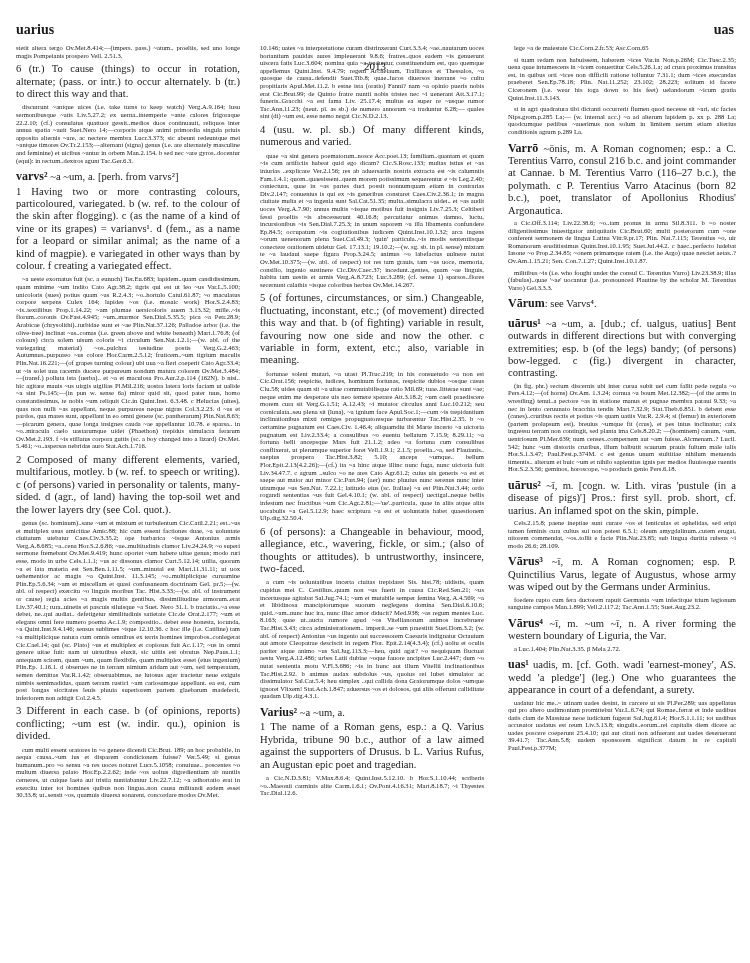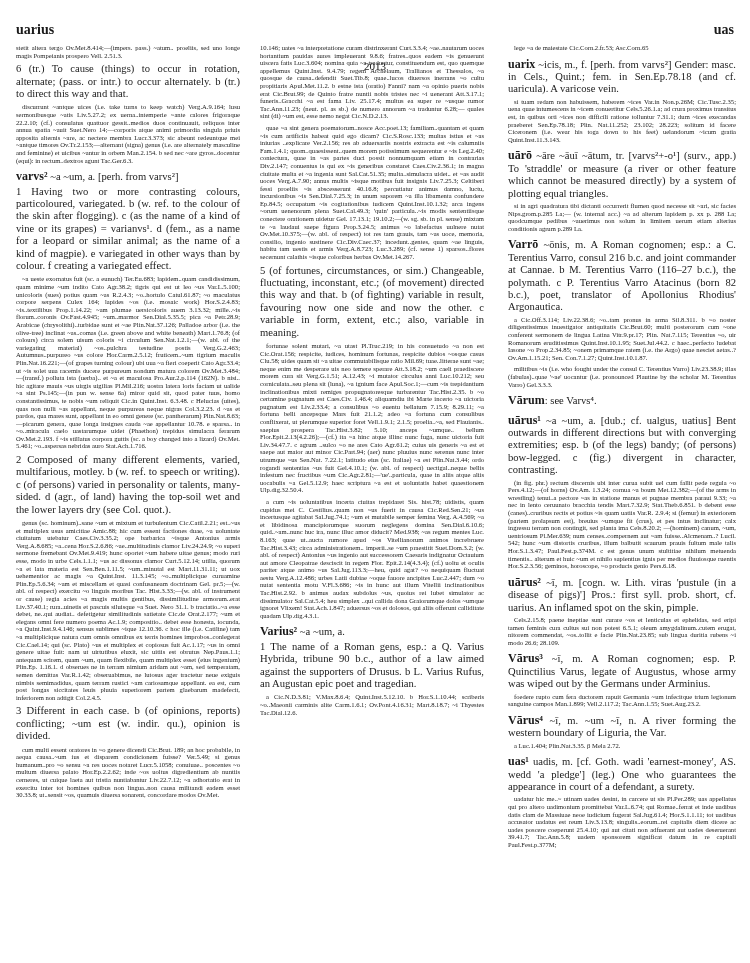--- a/index.html
+++ b/index.html
@@ -39,42 +39,38 @@
     <p class="def">1 Having two or more contrasting colours, particoloured, variegated.  b (w. ref. to the colour of the skin after flogging).  c (as the name of a kind of vine or its grapes) = varianvs¹.  d (fem., as a name for a leopard or similar animal; as the name of a kind of magpie).  e variegated in other ways than by colour.  f creating a variegated effect.</p>
     <p class="q indent">~a ueste exornatus fuit (sc. a eunuch) Ter.Eu.683; lapidem..quam candidissimum, quam minime ~um indito Cato Agr.38.2; tigris qui est ut leo ~us Var.L.5.100; unicoloris (sues) potius quam ~as R.2.4.3; ~o..hortulo Catul.61.87; ~o maculatus corpore serpens Culex 164; lapides ~os (i.e. mosaic work) Hor.S.2.4.83; ~is..textilibus Prop.1.14.22; ~am plumae uersicoloris auem 3.13.32; mille..~is florum..coronis Ov.Fast.4.945; ~um..marmor Sen.Dial.5.35.5; pica ~a Petr.28.9; Arabicae (chrysolithi)..turbidae sunt et ~ae Plin.Nat.37.126; Palladoe arbor (i.e. the olive-tree) inclinat ~as..comas (i.e. green above and white beneath) Mart.1.76.8; (of colours) circa solem uisum coloris ~i circulum Sen.Nat.1.2.1;—(w. abl. of the variegating material) ~os..pulchra testudine postis Verg.G.2.463; Autumnus..purpureo ~us colore Hor.Carm.2.5.12; fruticem..~um tigrium maculis Plin.Nat.16.221;—(of grapes turning colour) ubi uua ~a fieri coeperit Cato Agr.33.4; ut ~is solet uua racemis ducere purpureum nondum matura colorem Ov.Met.3.484; —(transf.) polluta ista (uerba).. et ~a et maculosa Pro.Aur.2.p.114 (162N).  b nisi.. hic agitare mauis ~us uirgis uigilias Pl.Mil.216; uostra latera loris faciam ut ualide ~a sint Ps.145;—(in pun w. sense 6a) miror quid sit, quod pater tuus, homo constantissimus, te nobis ~um reliquit Cic.in Quint.Inst. 6.3.48.  c Helucias (uites), quas non nulli ~as appellant, neque purpureas neque nigras Col.3.2.23.  d ~as et pardos, qua mares sunt, appellant in eo omni genere (sc. pantherarum) Plin.Nat.8.63;—picarum genera, quae longa insignes cauda ~ae appellantur 10.78.  e sparsa.. in ~o..miracula caelo uastarumque uidet (Phaethon) trepidus simulacra ferarum Ov.Met.2.193.  f ~is stillatus corpora guttis (sc. a boy changed into a lizard) Ov.Met. 5.461; ~o..aspersas nebridas auro Stat.Ach.1.716.</p>
     <p class="def">2 Composed of many different elements, varied, multifarious, motley.  b (w. ref. to speech or writing).  c (of persons) varied in personality or talents, many-sided.  d (agr., of land) having the top-soil wet and the lower layers dry (see Col. quot.).</p>
     <p class="q indent">genus (sc. hominum)..sane ~um et mixtum et turbulentum Cic.Catil.2.21; est..~us et multiplex usus amicitiae Amic.88; hic cum essent factiones duae, ~a uoluntate ciuitatum utebatur Caes.Civ.3.35.2; ope barbarica ~isque Antonius armis Verg.A.8.685; ~a..cena Hor.S.2.6.86; ~ae..multitudinis clamor Liv.24.24.9; ~o superi sermone fremebant Ov.Met.9.419; hunc oportet ~um habere uitae genus; modo ruri esse, modo in urbe Cels.1.1.1; ~us ac dissonus clamor Curt.5.12.14; utilia, quorum ~a et lata materia est Sen.Ben.1.11.5; ~um..minutal est Mart.11.31.11; ut uox uehementior ac magis ~a Quint.Inst. 11.3.145; ~o..multiplicique curuamine Plin.Ep.5.6.34; ~am et miscellam et quasi confusaneam doctrinam Gel. pr.5;—(w. abl. of respect) exercitu ~o linguis moribus Tac. Hist.3.33;—(w. abl. of instrument or cause) regia acies ~a magis multis gentibus, dissimilitudine armorum..erat Liv.37.40.1; rura..uinetis et pascuis siluisque ~a Suet. Nero 31.1.  b tractatio..~a esse debet, ne..qui audiat.. defetigetur similitudinis satietate Cic.de Orat.2.177; ~um et elegans omni fere numero poema Ac.1.9; compositio.. debet esse honesta, iocunda, ~a Quint.Inst.9.4.146; sensus sublimes ~ique 12.10.36.  c hoc ille (i.e. Catiline) tam ~a multiplicique natura cum omnis omnibus ex terris homines improbos..conlegerat Cic.Cael.14; qui (sc. Plato) ~us et multiplex et copiosus fuit Ac.1.17; ~us in omni genere uitae fuit: nam ut uirtutibus eluxit, sic uitiis est obrutus Nep.Paus.1.1; antequam scirem, quam ~um, quam flexibile, quam multiplex esset (eius ingenium) Plin.Ep. 1.16.1.  d obserues ne in terram nimium aridam aut ~am, sed temperatam, semen demittas Var.R.1.42; obseruabimus, ne lutosus ager tractetur neue exiguis nimbis semimadidus, quam terram rustici ~am cariosamque appellant. ea est, cum post longas siccitates leuis pluuia superiorem partem glaebarum madefecit, inferiorem non adtigit Col.2.4.5.</p>
     <p class="def">3 Different in each case.  b (of opinions, reports) conflicting; ~um est (w. indir. qu.), opinion is divided.</p>
     <p class="q indent">cum multi essent oratores in ~o genere dicendi Cic.Brut. 189; an hoc probabile, in aequa causa..~um ius et disparem condicionem fuisse? Ver.5.49; si genus humanum..pro ~o sensu ~a res uoces notaret Lucr.5.1058; conuiuae.. poscentes ~o multum diuersa palato Hor.Ep.2.2.62; inde ~os uoltus digredientium ab nuntiis cerneres, ut cuique laeta aut tristia nuntiabantur Liv.22.7.12; ~a adhortatio erat in exercitu inter tot homines quibus non lingua..non causa militandi eadem esset 30.33.8; ut..sensit ~os, quamuis diuersa sonarent, concordare modos Ov.Met.</p>
   </div>
 
   <div class="col col2">
     <p class="q">10.146; uates ~a interpretatione curam distrinxerant Curt.3.3.4; ~ae..nautarum uoces hortantium pauidas aures impleuerant 9.8.6; fratres..quos eadem ~is genuerunt uiscera fatis Luc.3.604; nomina quia ~a traduntur, constituendum est, quo quemque appellemus Quint.Inst. 9.4.79; regem Archelaum, Trallianos et Thessalos, ~a quosque de causa..defendit Suet.Tib.8; quae..lucos diuersos inerrans ~o cultu propitiaris Apul.Met.11.2.  b estne ista (oratio) Fanni? nam ~a opinio pueris nobis erat Cic.Brut.99; de Quinto fratre nuntii nobis tristes nec ~i uenerant Att.3.17.1; funeris..Gracchi ~a est fama Liv. 25.17.4; multus ea super re ~usque rumor Tac.Ann.11.23; (neut. pl. as sb.) de numero annorum ~a traduntur 6.28;— quales sint (di) ~um est, esse nemo negat Cic.N.D.2.13.</p>
+    <p class="def">4 (usu. w. pl. sb.) Of many different kinds, numerous and varied.</p>
     <p class="q indent">quae ~a sint genera poematorum..nosce Acc.poet.13; familiam..quantam et quam ~is cum artificiis habeat quid ego dicam? Cic.S.Rosc.133; multas istius et ~as iniurias ..explicare Ver.2.156; res ab aduersariis nostris extracta est ~is calumniis Fam.1.4.1; quom..quaesissent..quem morem potissimum sequerentur e ~is Leg.2.40; coniectura, quae in ~as partes duci possit nonnumquam etiam in contrarias Div.2.147; conuentus is qui ex ~is generibus constaret Caes.Civ.2.36.1; in magna ciuitate multa et ~a ingenia sunt Sal.Cat.51.35; multa..simulacra uidet.. et ~as audit uoces Verg.A.7.90; annus multis ~isque motibus fuit insignis Liv.7.25.3; Celtiberi fessi proeliis ~is abscesserunt 40.16.8; percutiatur animus damno, luctu, incursionibus ~is Sen.Dial.7.25.3; in unum saporem ~a illa libamenta confundere Ep.84.5; occupatum ~is cogitationibus iudicem Quint.Inst.10.1.32; arca ingens ~orum uenenorum plena Suet.Cal.49.3; 'quin' particula..~is modis sententiisque conectere orationem uidetur Gel. 17.13.1; 19.10.2;—(w. sg. sb. in pl. sense) mixtam te ~a laudaui saepe figura Prop.3.24.5; animus ~o labefactus uulnere nutat Ov.Met.10.375;—(w. abl. of respect) tot res tam grauis, tam ~as uoce, memoria, consilio, ingenio sustinere Cic.Div.Caec.37; incedunt..gentes, quam ~ae linguis, habitu tam uestis et armis Verg.A.8.723; Luc.3.289; (cf. sense 1) sparsos..flores secernunt calathis ~isque coloribus herbas Ov.Met.14.267.</p>
     <p class="def">5 (of fortunes, circumstances, or sim.) Changeable, fluctuating, inconstant, etc.; (of movement) directed this way and that.  b (of fighting) variable in result, favouring now one side and now the other.  c variable in form, extent, etc.; also, variable in meaning.</p>
     <p class="q indent">fortunae solent mutari, ~a utast Pl.Truc.219; in his consuetudo ~a non est Cic.Orat.156; respicite, iudices, hominum fortunas, respicite dubios ~osque casus Clu.58; uides quam sit ~a uitae commutabilisque ratio Mil.69; tuae..litterae sunt ~ae; neque enim me desperare uis neo temere sperare Att.3.18.2; ~um caeli praediscere morem cura sit Verg.G.1.51; A.12.43; ~i mutator circulus anni Luc.10.212; seu corniculata..seu plena sit (luna), ~a ignium face Apul.Soc.1;—cum ~is trepidantium inclinationibus mixti remiges propugnatoresque turbarentur Tac.Hist.2.35.  b ~o certamine pugnatum est Caes.Civ. 1.46.4; aliquamdiu ibi Marte incerto ~a uictoria pugnatum est Liv.2.33.4; a consulibus ~o euentu bellatum 7.15.9; 8.29.11; ~a fortuna belli ancepsque Mars fuit 21.1.2; adeo ~a fortuna cum consulibus conflixerat, ut plerumque superior foret Vell.1.9.1; 2.1.5; proelia..~a, sed Flauianis.. saepius prospera Tac.Hist.3.82; 5.10; anceps ~umque.. bellum Flor.Epit.2.13(4.2.26);—(cf.) ita ~a hinc atque illinc nunc fuga, nunc uictoria fuit Liv.34.47.7.  c agrum ..sulco ~o ne ares Cato Agr.61.2; cuius uis generis ~a est et saepe aut maior aut minor Cic.Part.94; (aer) nunc pluuius nunc serenus nunc inter utrumque ~us Sen.Nat. 7.22.1; latitudo eius (sc. Italiae) ~a est Plin.Nat.3.44; ordo rogandi sententias ~us fuit Gel.4.10.1; (w. abl. of respect) uectigal..neque bellis infestum nec fructibus ~um Cic.Agr.2.81;—'ue'..particula, quae in aliis atque aliis uocabulis ~a Gel.5.12.9; haec scriptura ~a est et uoluntatis habet quaestionem Ulp.dig.32.50.4.</p>
+    <p class="def">6 (of persons): a Changeable in behaviour, mood, allegiance, etc., wavering, fickle, or sim.; (also of thoughts or attitudes).  b untrustworthy, insincere, two-faced.</p>
     <p class="q indent">a cum ~is uoluntatibus incerta ciuitas trepidaret Sis. hist.78; uidistis, quam cupidus mei C. Cestilius..quam non ~us fuerit in causa Cic.Red.Sen.21; ~us incertusque agitabat Sal.Jug.74.1; ~um et mutabile semper femina Verg. A.4.569; ~a et libidinosa mancipiorumque suorum neglegens domina Sen.Dial.6.10.6; quid..~am..nunc huc ira, nunc illuc amor diducit? Med.938; ~as regum mentes Luc. 8.163; quae ut..aucta rumore apud ~os Vitellianorum animos increbruere Tac.Hist.3.43; circa administrationem.. imperii..se ~um praestitit Suet.Dom.3.2; (w. abl. of respect) Antonius ~us ingenio aut successorem Caesaris indignatur Octauium aut amore Cleopatrae desciscit in regem Flor. Epit.2.14(4.3.4); (cf.) uoltu et oculis pariter atque animo ~us Sal.Jug.113.3;—heu, quid agat? ~o nequiquam fluctuat aestu Verg.A.12.486; urbes Latii dubiae ~oque fauore ancipites Luc.2.447; dum ~o nutat sententia motu V.Fl.3.686; ~is in hunc aut illum Vitellii inclinationibus Tac.Hist.2.92.  b animus audax subdolus ~us, quoius rei lubet simulator ac dissimulator Sal.Cat.5.4; heu simplex ..qui callida dona Graiorumque dolos ~umque ignoret Vlixem! Stat.Ach.1.847; aduersus ~os et dolosos, qui aliis offerunt calliditate quadam Ulp.dig.4.3.1.</p>
     <div class="entry-head">
       <span class="lemma">Varius²</span><span> ~a ~um, a.</span>
     </div>
     <p class="def">1 The name of a Roman gens, esp.: a Q. Varius Hybrida, tribune 90 b.c., author of a law aimed against the supporters of Drusus.  b L. Varius Rufus, an Augustan epic poet and tragedian.</p>
     <p class="q indent">a Cic.N.D.3.81; V.Max.8.6.4; Quint.Inst.5.12.10.  b Hor.S.1.10.44; scriberis ~o..Maeonii carminis alite Carm.1.6.1; Ov.Pont.4.16.31; Mart.8.18.7; ~i Thyestes Tac.Dial.12.6.</p>
   </div>
 
   <div class="col col3">
     <p class="q indent">lege ~a de maiestate Cic.Corn.2.fr.53; Asc.Corn.65</p>
 
-    <div class="entry-head">
-      <span class="lemma">uarix</span><span> ~icis, m., f. [perh. from varvs²] Gender: masc. in Cels., Quint.; fem. in Sen.Ep.78.18 (and cf. uaricula). A varicose vein.</span>
-    </div>
     <p class="q indent">si tuam redam non habuissem, haberem ~ices Var.in Non.p.26M; Cic.Tusc.2.35; uena quae intumescens in ~icem conuertitur Cels.5.26.1.a; ad crura proximus transitus est, in quibus orti ~ices non difficili ratione tolluntur 7.31.1; dum ~ices execandas praeberet Sen.Ep.78.18; Plin. Nat.11.252; 23.102; 28.223; solitum id facere Ciceronem (i.e. wear his toga down to his feet) uelandorum ~icum gratia Quint.Inst.11.3.143.</p>
 
-    <div class="entry-head">
-      <span class="lemma">uārō</span><span> ~āre ~āuī ~ātum, tr. [varvs²+-o¹] (surv., app.) To 'straddle' or measure (a river or other feature which cannot be measured directly) by a system of plotting equal triangles.</span>
-    </div>
     <p class="q indent">si in agri quadratura tibi dictanti occurrerit flumen quod necesse sit ~ari, sic facies Nips.grom.p.285 La;— (w. internal acc.) ~a ad alterum lapidem p. xx p. 288 La; quodcumque pedibus ~auerimus non solum in limitem uerum etiam alterius conditionis agrum p.289 La.</p>
 
     <div class="entry-head">
       <span class="lemma">Varrō</span><span> ~ōnis, m. A Roman cognomen; esp.: a C. Terentius Varro, consul 216 b.c. and joint commander at Cannae.  b M. Terentius Varro (116–27 b.c.), the polymath.  c P. Terentius Varro Atacinus (born 82 b.c.), poet, translator of Apollonius Rhodius' Argonautica.</span>
     </div>
     <p class="q indent">a Cic.Off.3.114; Liv.22.38.6; ~o..tam pronus in arma Sil.8.311.  b ~o noster diligentissimus inuestigator antiquitatis Cic.Brut.60; multi posterorum cum ~one conferent sermonem de lingua Latina Vitr.9.pr.17; Plin. Nat.7.115; Terentius ~o, uir Romanorum eruditissimus Quint.Inst.10.1.95; Suet.Jul.44.2.  c haec..perfecto ludebat Iasone ~o Prop.2.34.85; ~onem primamque ratem (i.e. the Argo) quae nesciet aetas..? Ov.Am.1.15.21; Sen. Con.7.1.27; Quint.Inst.10.1.87.</p>
 
     <p class="q indent">militibus ~is (i.e. who fought under the consul C. Terentius Varro) Liv.23.38.9; illas (fabulas)..quae '~ae' uocantur (i.e. pronounced Plautine by the scholar M. Terentius Varro) Gel.3.3.3.</p>
 
     <div class="entry-head">

